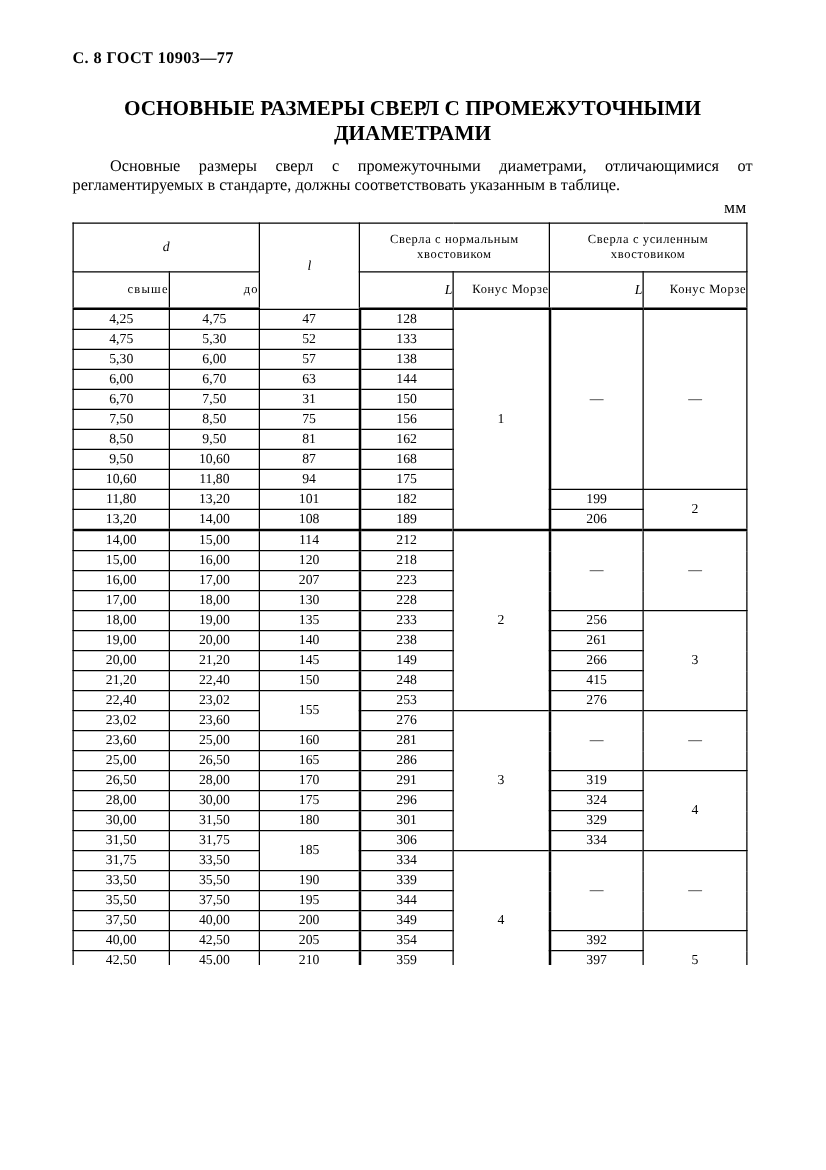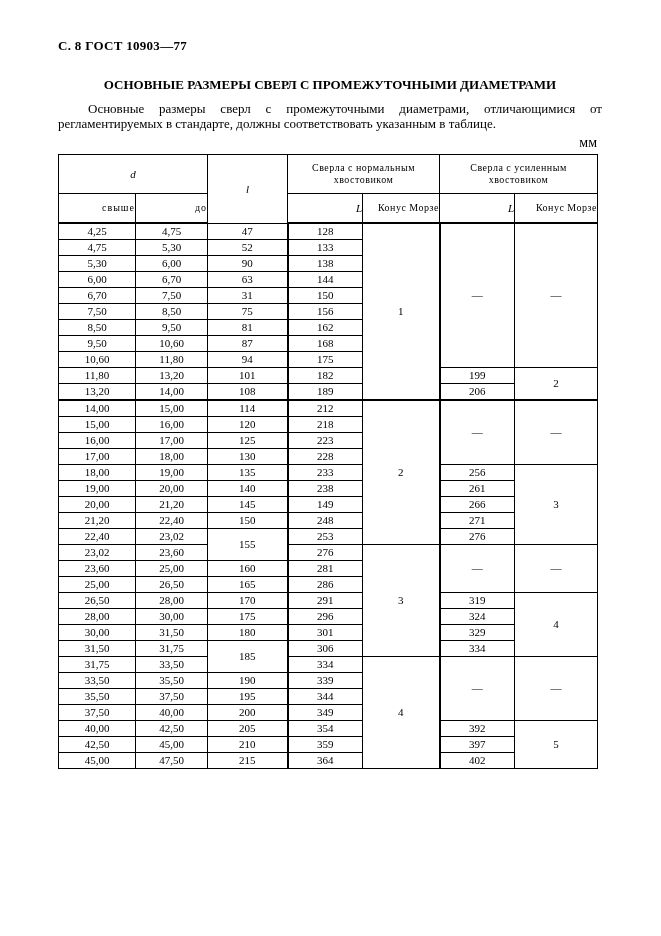--- a/index.html
+++ b/index.html
@@ -31,21 +31,21 @@
     letter-spacing: 0.4px;
   }
   .annex-subtitle {
     font-style: italic;
     font-size: 11px;
   }
   .doc-title {
     margin-top: 23px;
     text-align: center;
     font-weight: bold;
-    font-size: 13px;
+    font-size: 17px;
   }
   .intro {
     margin-top: 9px;
     font-size: 13px;
     line-height: 14.5px;
     text-align: justify;
     text-indent: 30px;
   }
   .units {
     margin-top: 4px;
@@ -153,21 +153,21 @@
         </tr>
         <tr>
           <td class="c0">4,75</td>
           <td class="c1">5,30</td>
           <td class="c2">52</td>
           <td class="c3">133</td>
         </tr>
         <tr>
           <td class="c0">5,30</td>
           <td class="c1">6,00</td>
-          <td class="c2">90</td>
+          <td class="c2">57</td>
           <td class="c3">138</td>
         </tr>
         <tr>
           <td class="c0">6,00</td>
           <td class="c1">6,70</td>
           <td class="c2">63</td>
           <td class="c3">144</td>
         </tr>
         <tr>
           <td class="c0">6,70</td>
@@ -225,21 +225,21 @@
         </tr>
         <tr>
           <td class="c0">15,00</td>
           <td class="c1">16,00</td>
           <td class="c2">120</td>
           <td class="c3">218</td>
         </tr>
         <tr>
           <td class="c0">16,00</td>
           <td class="c1">17,00</td>
-          <td class="c2">125</td>
+          <td class="c2">207</td>
           <td class="c3">223</td>
         </tr>
         <tr>
           <td class="c0">17,00</td>
           <td class="c1">18,00</td>
           <td class="c2">130</td>
           <td class="c3">228</td>
         </tr>
         <tr>
           <td class="c0">18,00</td>
@@ -261,21 +261,21 @@
           <td class="c1">21,20</td>
           <td class="c2">145</td>
           <td class="c3">149</td>
           <td class="c5">266</td>
         </tr>
         <tr>
           <td class="c0">21,20</td>
           <td class="c1">22,40</td>
           <td class="c2">150</td>
           <td class="c3">248</td>
-          <td class="c5">271</td>
+          <td class="c5">415</td>
         </tr>
         <tr>
           <td class="c0">22,40</td>
           <td class="c1">23,02</td>
           <td rowspan="2" class="c2">155</td>
           <td class="c3">253</td>
           <td class="c5">276</td>
         </tr>
         <tr>
           <td class="c0">23,02</td>

